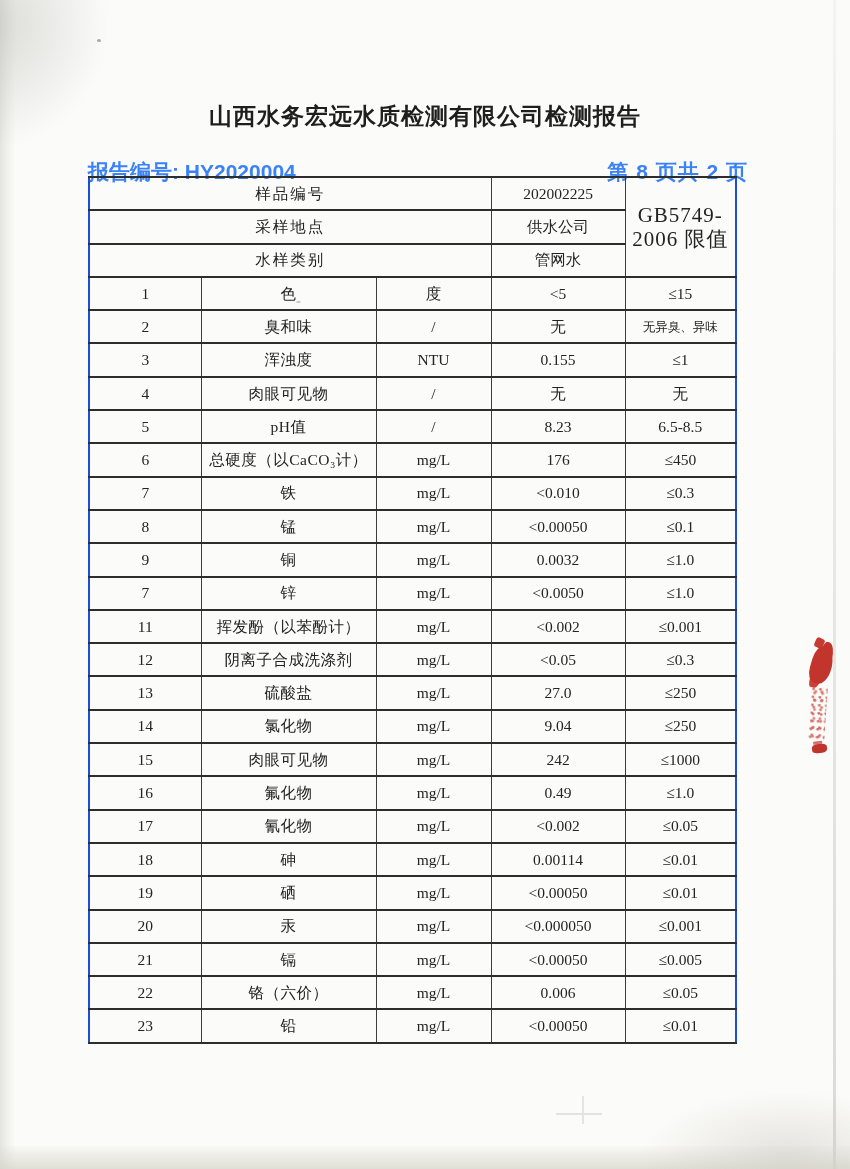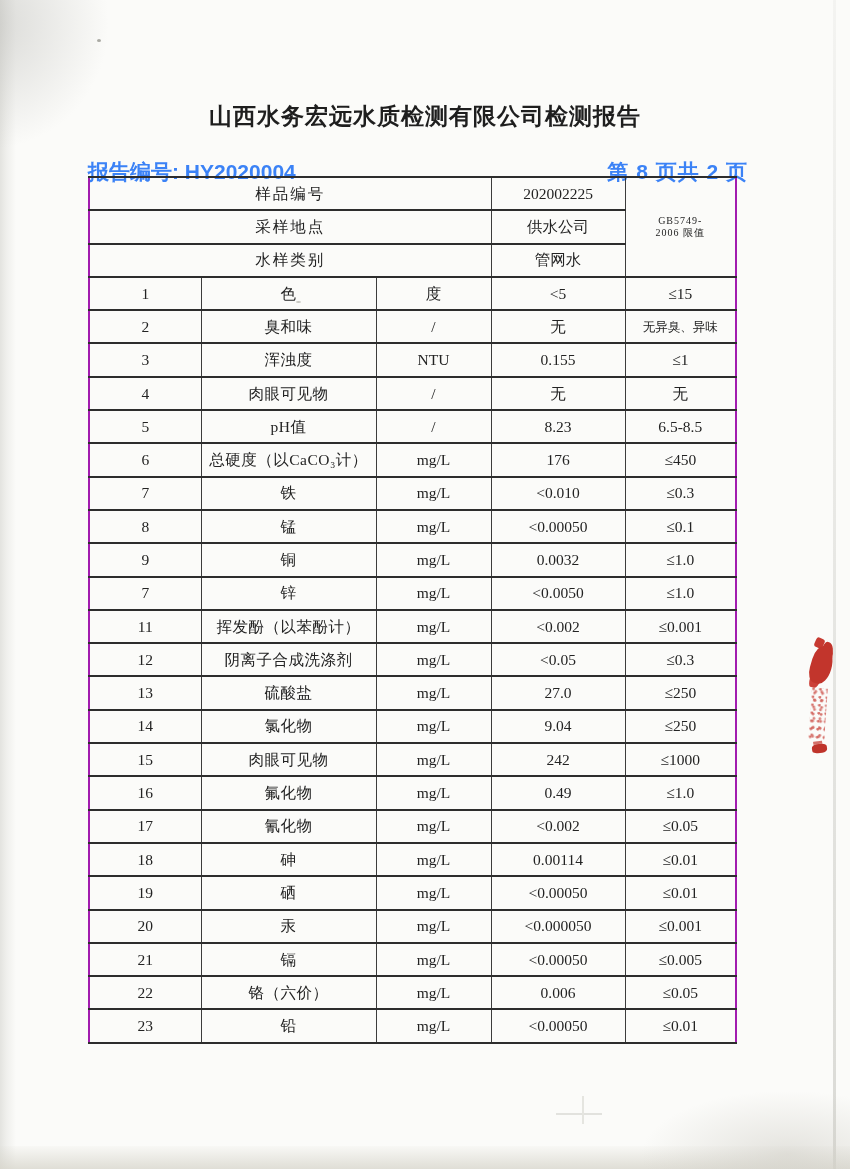--- a/index.html
+++ b/index.html
@@ -51,24 +51,24 @@
     font-family:"Liberation Sans","DejaVu Sans",sans-serif;font-weight:700;
     font-size:21px;color:#3b82f6;margin-top:12px;}
   .report-no{position:absolute;left:0;top:0;}
   .page-indicator{position:absolute;right:0;top:0;letter-spacing:1px;}
   
   table.results{position:absolute;left:88px;top:176px;width:647px;height:867px;
     border-collapse:collapse;table-layout:fixed;
     font-size:15.5px;color:#232323;}
   table.results td{border:1px solid #3c3c3c;border-top:2px solid #2d2d2d;border-bottom:2px solid #2d2d2d;
     text-align:center;padding:0;line-height:1.15;overflow:hidden;}
-  table.results{border:2px solid #a21caf;}
+  table.results{border:2px solid #1d4ed8;}
   td.item-cell{text-align:left;padding-left:14px;letter-spacing:.5px;}
   td.hdr-label{letter-spacing:2px;}
-  td.limit-hdr{font-size:10px;letter-spacing:1px;line-height:46px;}
+  td.limit-hdr{font-size:21px;letter-spacing:1px;line-height:46px;}
   .cn-small{font-size:12.5px;letter-spacing:0;border-radius:16px;}
   tr{height:33.3px;}
 </style>
 </head>
 <body>
 
 <div class="edge-left"></div>
 <div class="corner-topleft"></div>
 <div class="edge-right-line"></div>
 <div class="edge-bottom"></div>

